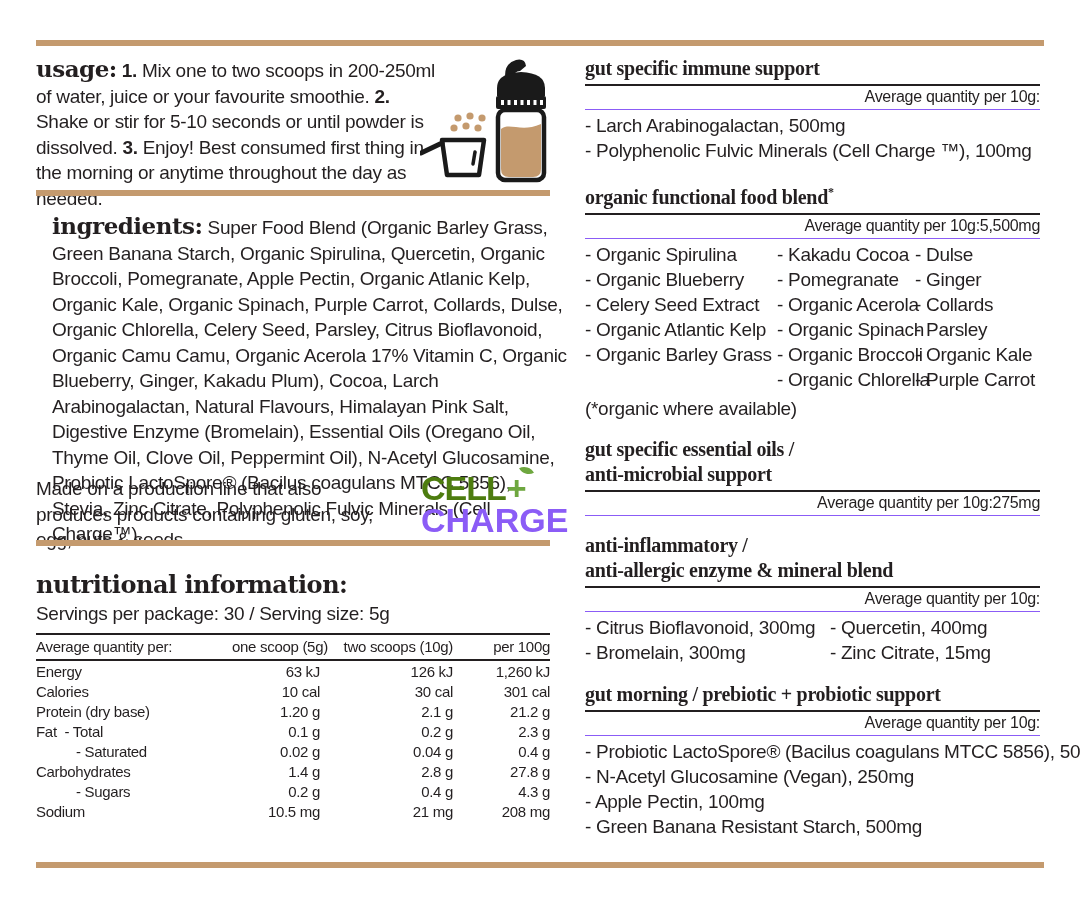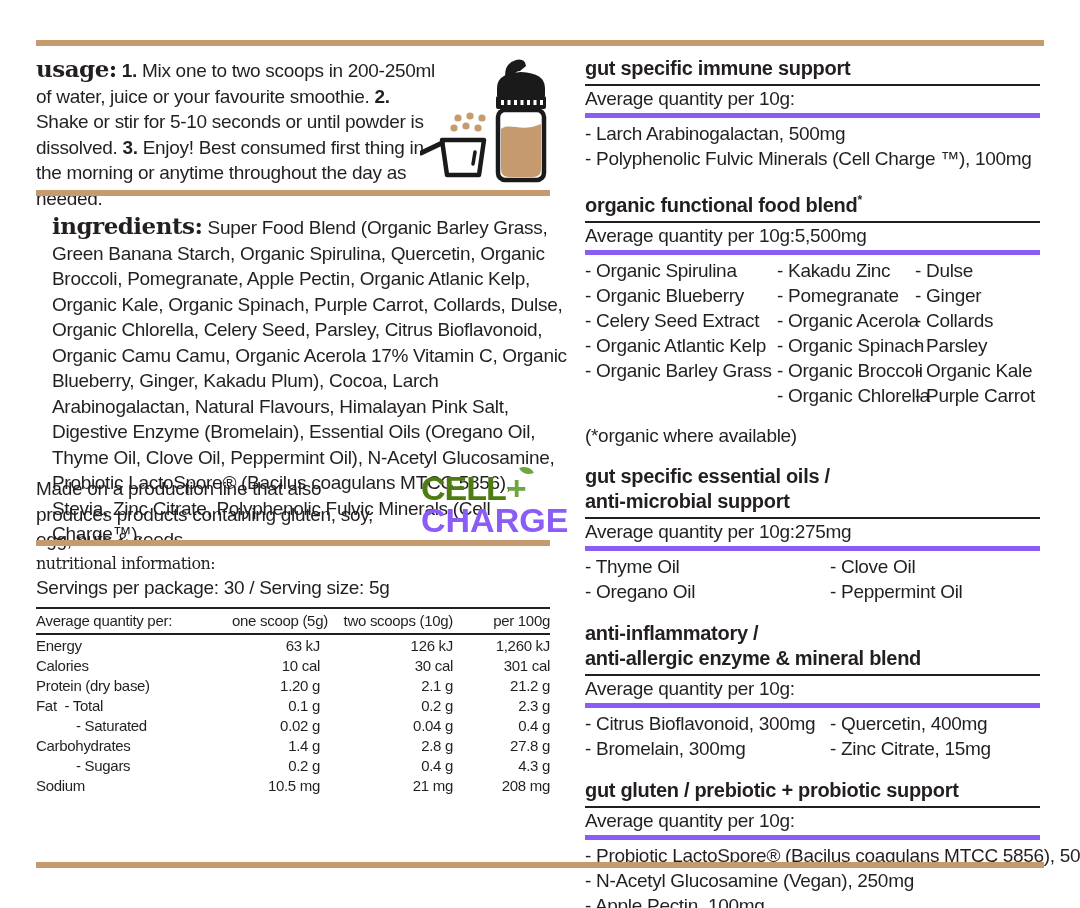--- a/index.html
+++ b/index.html
@@ -19,50 +19,50 @@
   #div1{left:36px;top:190px;width:514px;}
   #ingredients{left:36px;top:213px;width:517px;margin-left:16px;}
   #allergen{left:36px;top:476px;width:345px;}
   #logo{left:421px;top:472px;width:140px;font-size:34px;line-height:32px;font-weight:bold;letter-spacing:-1px;}
   #logo .w1{color:#4d7c0f;}
   #logo .w2{color:#8b5cf6;font-weight:bold;letter-spacing:0px;text-align:right;}
   #logo .plus{color:#6ea73f;position:relative;display:inline-block;margin-left:1px;}
   #logo .leaf{position:absolute;width:11px;height:11px;background:#6ea73f;border-radius:0 100% 0 100%;transform:rotate(-28deg);top:-7px;right:-6px;}
   #div2{left:36px;top:540px;width:514px;}
   #nutrition{left:36px;top:554px;width:514px;}
-  #nutrition .ntitle{font-family:"DejaVu Serif",serif;font-weight:normal;font-size:16px;letter-spacing:-0.5px;margin:0 0 4px 0;}
+  #nutrition .ntitle{font-family:"DejaVu Serif",serif;font-weight:bold;font-size:24px;letter-spacing:-0.5px;margin:16px 0 4px 0;}
   #nutrition .servings{font-size:19px;letter-spacing:-0.3px;margin-bottom:8px;}
   .nhead,.nrow{display:grid;grid-template-columns:196px 88px 133px auto;font-size:15px;letter-spacing:-0.3px;}
   .nhead{border-top:2px solid #231f20;border-bottom:2px solid #231f20;padding:3px 0 4px 0;}
   .nrow{padding:1.5px 0;}
   .nrow:first-of-type{padding-top:5px;}
   .nval{text-align:right;white-space:pre;}
   .nlabel{white-space:pre;}
   .nlabel.indent{padding-left:40px;}
   #botbar{left:36px;top:862px;width:1008px;}
   #topbar{left:36px;top:40px;width:1008px;}
 
   
   #rightcol{left:585px;top:56px;width:455px;}
   .sec{margin-bottom:17px;}
   .sec-title{
-    font-family:Liberation Sans, sans-serif;font-weight:bold;font-size:20px;line-height:25px;
+    font-family:Liberation Serif, serif;font-weight:bold;font-size:20px;line-height:25px;
     letter-spacing:-0.3px;border-bottom:2px solid #231f20;padding-bottom:3px;white-space:nowrap;
   }
   .sec-title sup{font-size:12px;}
-  .qty-row{display:flex;justify-content:flex-start;font-size:19px;letter-spacing:-0.3px;
-    border-bottom:5px solid #8b5cf6;padding:2px 0 3px 0;}
+  .qty-row{display:flex;justify-content:flex-end;font-size:16px;letter-spacing:-0.3px;
+    border-bottom:1px solid #8b5cf6;padding:2px 0 3px 0;}
   .item{font-size:19px;line-height:25px;letter-spacing:-0.3px;white-space:nowrap;}
   .items{padding-top:3px;}
   .cols{display:flex;padding-top:3px;}
   .blend-c1{width:192px;}
   .blend-c2{width:138px;}
   .blend-c3{width:125px;}
   .two-c1{width:245px;}
-  .footnote{font-size:19px;letter-spacing:-0.3px;margin-top:17px;}
+  .footnote{font-size:19px;letter-spacing:-0.3px;margin-top:6px;}
 </style>
 </head>
 <body>
 
 <div class="abs bar" id="topbar"></div>
 
 <p class="abs para" id="usage">
   <span class="slab-label">usage:</span>
   <b>1.</b><span> Mix one to two scoops in 200-250ml of water, juice or your favourite smoothie. </span><b>2.</b><span> Shake or stir for 5-10 seconds or until powder is dissolved. </span><b>3.</b><span> Enjoy! Best consumed first thing in the morning or anytime throughout the day as needed.</span>
 </p>
@@ -191,21 +191,21 @@
     </div>
     <div class="cols">
       <div class="blend-c1">
         <div class="item">- Organic Spirulina</div>
         <div class="item">- Organic Blueberry</div>
         <div class="item">- Celery Seed Extract</div>
         <div class="item">- Organic Atlantic Kelp</div>
         <div class="item">- Organic Barley Grass</div>
       </div>
       <div class="blend-c2">
-        <div class="item">- Kakadu Zinc</div>
+        <div class="item">- Kakadu Cocoa</div>
         <div class="item">- Pomegranate</div>
         <div class="item">- Organic Acerola</div>
         <div class="item">- Organic Spinach</div>
         <div class="item">- Organic Broccoli</div>
         <div class="item">- Organic Chlorella</div>
       </div>
       <div class="blend-c3">
         <div class="item">- Dulse</div>
         <div class="item">- Ginger</div>
         <div class="item">- Collards</div>
@@ -217,30 +217,20 @@
     <div class="footnote">(*organic where available)</div>
   </div>
 
   <div class="sec">
     <div class="sec-title" style="border-bottom:none;padding-bottom:0;">gut specific essential oils /</div>
     <div class="sec-title">anti-microbial support</div>
     <div class="qty-row">
       <span>Average quantity per 10g:</span>
       <span>275mg</span>
     </div>
-    <div class="cols">
-      <div class="two-c1">
-        <div class="item">- Thyme Oil</div>
-        <div class="item">- Oregano Oil</div>
-      </div>
-      <div>
-        <div class="item">- Clove Oil</div>
-        <div class="item">- Peppermint Oil</div>
-      </div>
-    </div>
   </div>
 
   <div class="sec">
     <div class="sec-title" style="border-bottom:none;padding-bottom:0;">anti-inflammatory /</div>
     <div class="sec-title">anti-allergic enzyme &amp; mineral blend</div>
     <div class="qty-row">
       <span>Average quantity per 10g:</span>
       <span></span>
     </div>
     <div class="cols">
@@ -249,21 +239,21 @@
         <div class="item">- Bromelain, 300mg</div>
       </div>
       <div>
         <div class="item">- Quercetin, 400mg</div>
         <div class="item">- Zinc Citrate, 15mg</div>
       </div>
     </div>
   </div>
 
   <div class="sec">
-    <div class="sec-title">gut gluten / prebiotic + probiotic support</div>
+    <div class="sec-title">gut morning / prebiotic + probiotic support</div>
     <div class="qty-row">
       <span>Average quantity per 10g:</span>
       <span></span>
     </div>
     <div class="items">
       <div class="item">- Probiotic LactoSpore® (Bacilus coagulans MTCC 5856), 50mg</div>
       <div class="item">- N-Acetyl Glucosamine (Vegan), 250mg</div>
       <div class="item">- Apple Pectin, 100mg</div>
       <div class="item">- Green Banana Resistant Starch, 500mg</div>
     </div>

